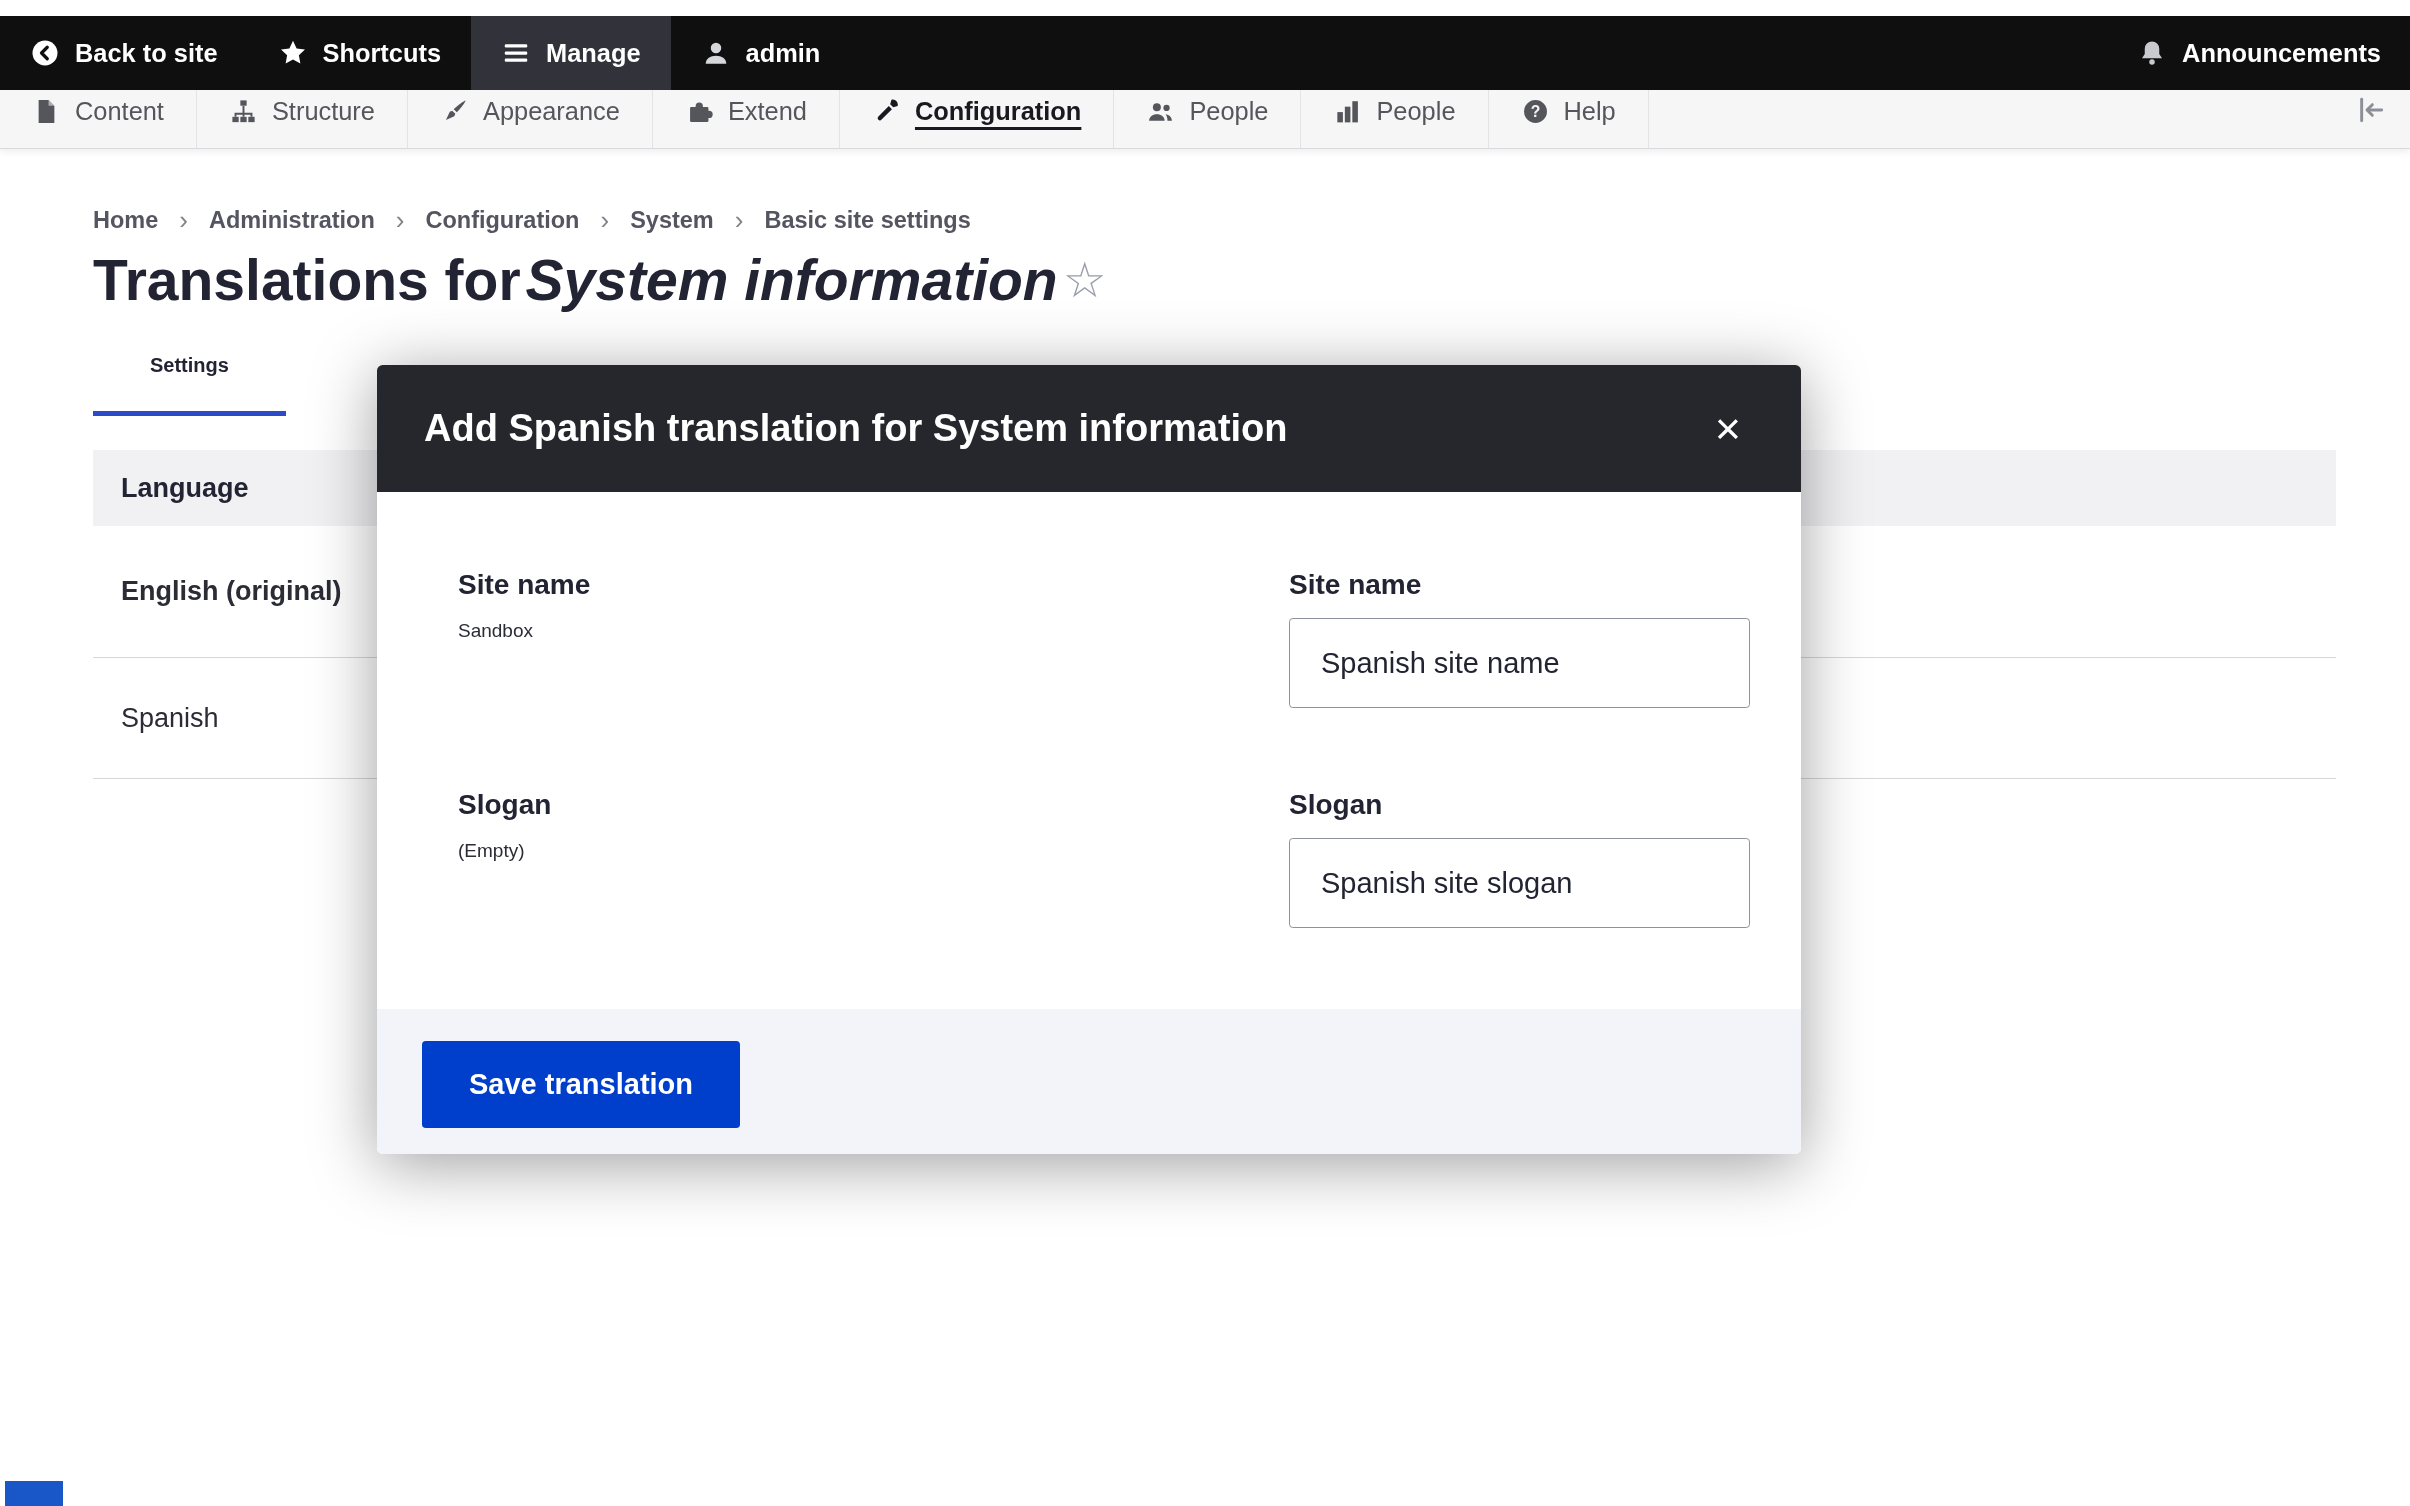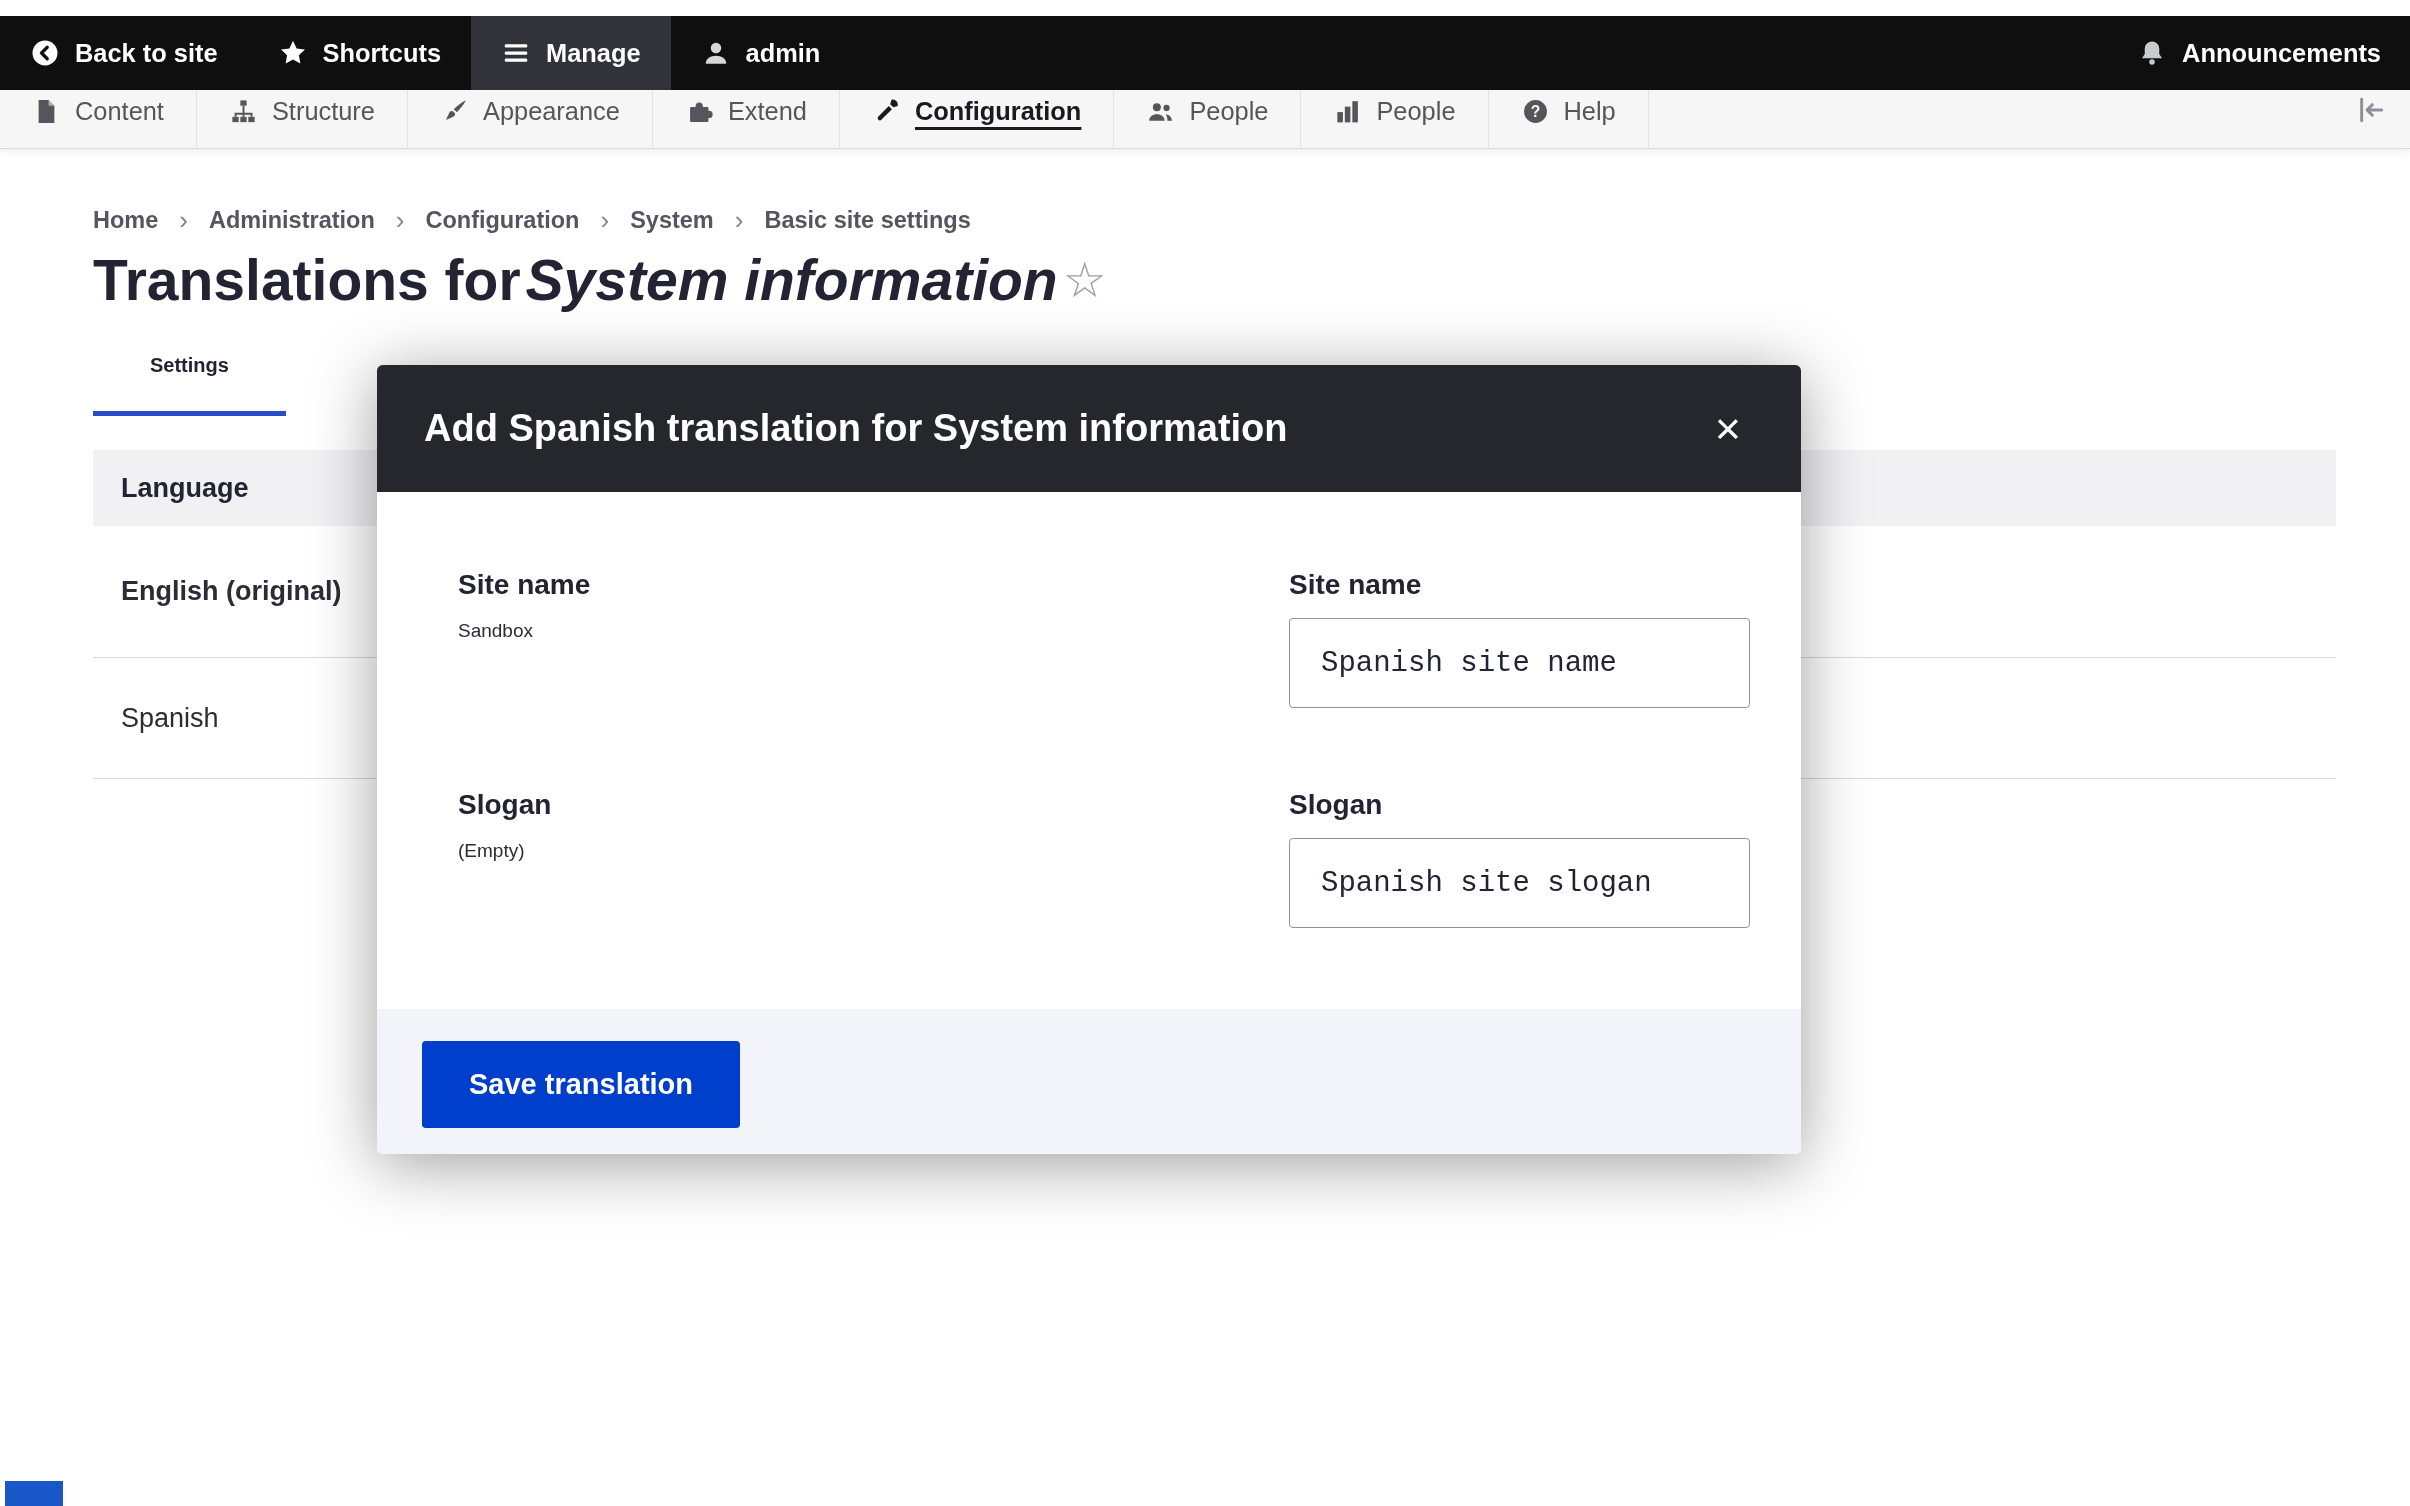--- a/index.html
+++ b/index.html
@@ -60,21 +60,21 @@
   .modal-header { height:127px; background:#26272c; color:#fff; display:flex; align-items:center;
                   padding:0 47px; flex:0 0 auto; }
   .modal-title { font-size:38px; font-weight:700; }
   .modal-close { margin-left:auto; background:none; border:none; color:#fff; font-size:45px;
                  line-height:1; cursor:pointer; font-family:"Liberation Sans", sans-serif; padding:5.6px 13px; }
   .modal-body { flex:1 1 auto; padding:77px 51px 0 81px; background:#fff; }
   .field-row { display:grid; grid-template-columns:831px 1fr; margin-bottom:81px; }
   .field-label { font-size:28px; font-weight:700; color:#232433; }
   .field-value { margin-top:19px; font-size:19px; color:#2b2c35; }
   .field-input { margin-top:17px; width:100%; height:90px; border:1.9px solid #8e929c; border-radius:3.8px;
-                 font-size:29px; color:#232433; padding:0 31px; font-family:Liberation Mono, monospace;
+                 font-size:29px; color:#232433; padding:0 31px; font-family:Liberation Sans, sans-serif;
                  background:#fff; }
   .modal-footer { height:151px; background:#f3f4f9; display:flex; align-items:center;
                   padding:0 45px; flex:0 0 auto; }
   .save-button { height:87px; padding:0 47px; background:#003ecc; color:#fff; border:none;
                  border-radius:3.8px; font-size:29px; font-weight:700; cursor:pointer;
                  font-family:"Liberation Sans", sans-serif; }
 
   .bottom-partial { position:absolute; left:4.7px; bottom:0; width:58px; height:26px; background:#1956c8; }
 </style>
 </head>

